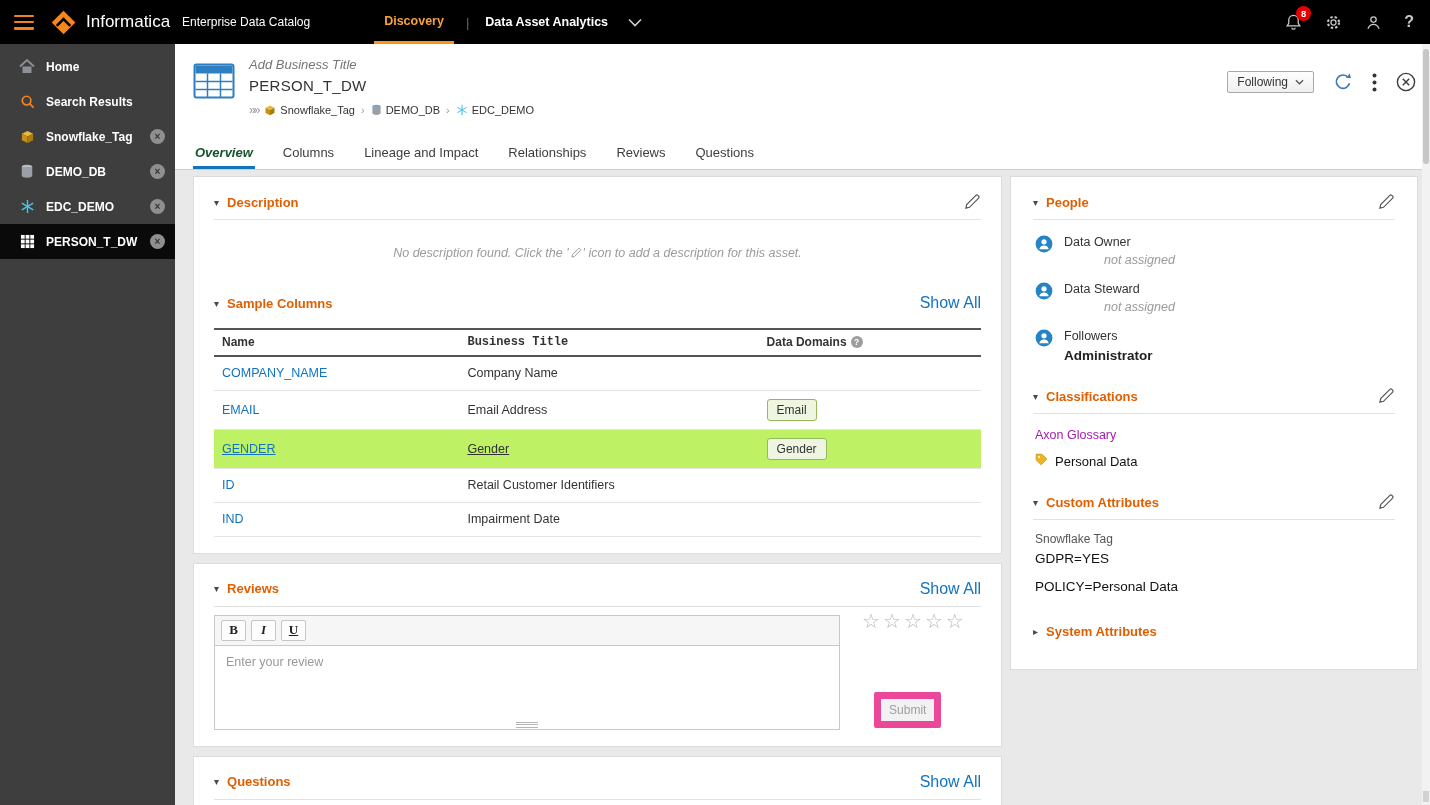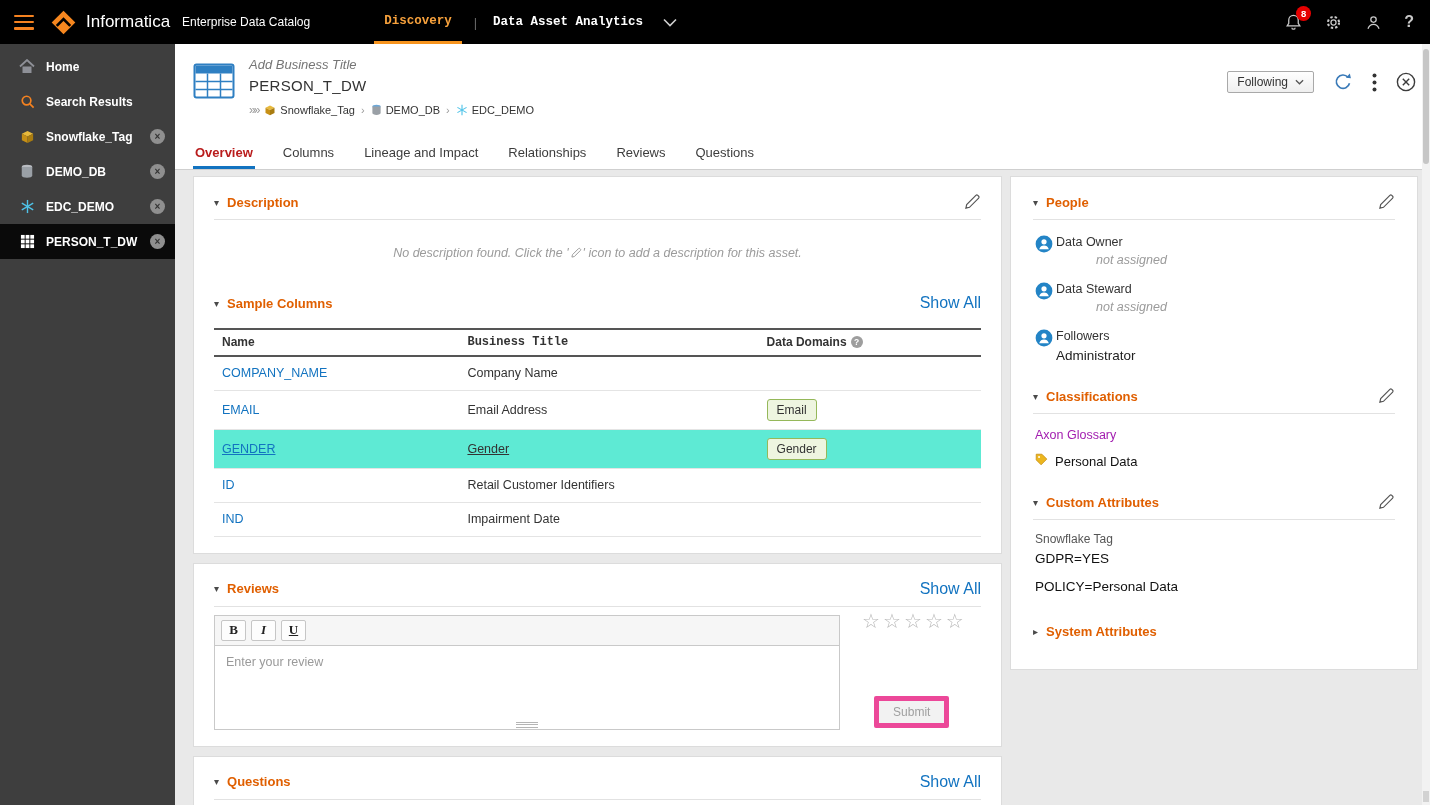--- a/index.html
+++ b/index.html
@@ -7,21 +7,21 @@
   body { font-family:"Liberation Sans", sans-serif; background:#e9e9e9; position:relative; color:#333; }
 
   
   .topbar { height:44px; background:#000; display:flex; align-items:center; padding:0 16px 0 14px; position:relative; z-index:10; }
   .hamburger { width:20px; height:15px; display:flex; flex-direction:column; justify-content:space-between; margin-right:16px; cursor:pointer; }
   .hamburger span { height:2.5px; background:#f58220; border-radius:1px; }
   .logo-mark { margin-right:9px; display:flex; }
   .brand { font-size:17px; color:#fff; margin-right:12px; }
   .product { font-size:12px; font-weight:normal; color:#fff; }
   .topnav { display:flex; align-items:stretch; height:44px; margin-left:64px; }
-  .nav-item { display:flex; align-items:center; font-size:12.5px; font-weight:bold; padding:0 4px;font-family:Liberation Mono, monospace; }
+  .nav-item { display:flex; align-items:center; font-size:12.5px; font-weight:bold; padding:0 4px; }
   .nav-discovery { color:#f7a13c; border-bottom:3px solid #f7941e; padding:0 10px; }
   .nav-divider { color:#666; display:flex; align-items:center; margin:0 12px; font-size:13px; }
   .nav-analytics { color:#fff; }
   .nav-caret { margin-left:16px; display:flex; align-items:center; }
   .topbar-right { margin-left:auto; display:flex; align-items:center; gap:21px; }
   .top-icon { position:relative; display:flex; align-items:center; cursor:pointer; }
   .notif-badge { position:absolute; top:-7px; right:-8px; min-width:15px; height:15px; background:#e60000; border-radius:8px; color:#fff; font-size:9.5px; font-weight:bold; display:flex; align-items:center; justify-content:center; padding:0 3px; }
   .help-glyph { color:#c9c9c9; font-size:16px; font-weight:bold; }
 
   
@@ -42,21 +42,21 @@
   .breadcrumb { display:flex; align-items:center; gap:6px; font-size:11px; color:#333; margin-top:9px; }
   .crumb-sep { color:#9a9a9a; font-size:11px; }
   .crumb-skip { color:#9a9a9a; font-size:12px; letter-spacing:-2px; }
   .crumb { display:flex; align-items:center; gap:4px; cursor:pointer; }
   .header-actions { margin-left:auto; display:flex; align-items:center; gap:19px; height:30px; margin-top:10px; }
   .following-btn { display:flex; align-items:center; gap:7px; border:1px solid #a9a9a9; background:linear-gradient(#fefefe,#efefef); border-radius:2px; font-size:12px; color:#333; padding:3px 9px; cursor:pointer; }
 
   
   .tabs { height:31px; background:#fff; display:flex; gap:26px; padding-left:18px; border-bottom:1px solid #cfcfcf; }
   .tab { font-size:13px; color:#3d3d3d; display:flex; align-items:center; border-bottom:3px solid transparent; padding:0 2px; cursor:pointer; }
-  .tab.active { color:#b91c1c; border-bottom-color:#1273c0; font-weight:bold; }
+  .tab.active { color:#14532d; border-bottom-color:#1273c0; font-weight:bold;font-style:italic; }
 
   
   .content { display:flex; align-items:flex-start; gap:8px; padding:6px 4px 0 18px; height:635px; overflow:hidden; }
   .left-col { width:809px; display:flex; flex-direction:column; gap:9px; flex-shrink:0; }
   .card { background:#fff; border:1px solid #dcdcdc; padding:12px 20px 16px; }
   .right-card { width:408px; background:#fff; border:1px solid #dcdcdc; padding:12px 22px 22px; }
 
   .sec-head { display:flex; align-items:center; gap:8px; padding:4px 0 8px; }
   .tri { color:#4a4a4a; font-size:10px; cursor:pointer; }
   .sec-title { color:#e05f00; font-size:13px; font-weight:bold; cursor:pointer; }
@@ -66,44 +66,44 @@
   .pencil-btn { cursor:pointer; display:flex; }
 
   .desc-empty { text-align:center; padding:26px 0 22px; color:#9b9b9b; font-style:italic; font-size:12.5px; }
   .desc-empty .inline-pencil { display:inline-block; vertical-align:-2px; margin:0 1px; }
 
   .sc-table { width:100%; border-collapse:collapse; margin-top:8px; }
   .sc-table th { font-size:12px; text-align:left; font-weight:bold; color:#333; padding:5px 8px 6px; border-top:2px solid #555; border-bottom:2px solid #555; }
   .sc-table td { font-size:12.5px; color:#333; padding:8px 8px; border-bottom:1px solid #e4e4e4; height:34px; }
   .col-name { width:32%; } .col-bt { width:39%;font-family:Liberation Mono, monospace; }
   .link { color:#1273c0; cursor:pointer; }
-  tr.hl { background:#5eead4; }
+  tr.hl { background:#bef264; }
   tr.hl .u-line { text-decoration:underline; }
   .domain-badge { display:inline-block; border:1px solid #95b85a; background:#eef5e0; color:#333; font-size:12px; padding:3px 9px; border-radius:3px; cursor:pointer; }
   .help-circle { display:inline-flex; width:12px; height:12px; border-radius:50%; background:#9e9e9e; color:#fff; font-size:8.5px; font-weight:bold; align-items:center; justify-content:center; margin-left:4px; vertical-align:1px; cursor:pointer; }
 
   .review-body { display:flex; margin-top:8px; }
   .editor { width:632px; }
   .rt-toolbar { border:1px solid #c9c9c9; border-bottom:none; background:#f6f6f6; padding:4px 6px; display:flex; gap:5px; }
   .rt-btn { width:25px; height:21px; border:1px solid #c6c6c6; background:#fdfdfd; border-radius:2px; font-family:"Liberation Serif", serif; font-size:13px; font-weight:bold; color:#222; display:flex; align-items:center; justify-content:center; cursor:pointer; }
   .rt-btn.it { font-style:italic; } .rt-btn.un { text-decoration:underline; }
   .rt-area { border:1px solid #c9c9c9; height:85px; background:#fff; padding:9px 11px; font-size:12.5px; color:#9a9a9a; position:relative; cursor:text; }
   .grip { position:absolute; bottom:1px; left:50%; transform:translateX(-50%); width:22px; display:flex; flex-direction:column; gap:1.5px; cursor:ns-resize; }
   .grip span { height:1px; background:#b5b5b5; }
   .review-side { width:120px; margin-left:22px; display:flex; flex-direction:column; height:113px; }
   .stars { display:flex; gap:3px; color:#b8b8b8; font-size:20px; line-height:1; margin-top:-4px; }
   .stars span { cursor:pointer; }
-  .submit-btn { margin-top:auto; align-self:flex-start; margin-left:12px; border:5px solid #ec4899; background:#f2f2f2; color:#9f9f9f; font-size:12px; padding:4px 14px; border-radius:2px; cursor:default; }
-
-  
-  .person-row { display:flex; gap:3px; margin:15px 0 0 2px; }
+  .submit-btn { margin-top:auto; align-self:flex-start; margin-left:12px; border:7px solid #ec4899; background:#f2f2f2; color:#9f9f9f; font-size:12px; padding:4px 8px; border-radius:2px; cursor:default; }
+
+  
+  .person-row { display:flex; gap:11px; margin:15px 0 0 2px; }
   .person-texts { display:flex; flex-direction:column; gap:4px; }
   .role { font-size:12.5px; color:#333; }
   .not-assigned { font-style:italic; color:#9b9b9b; font-size:12.5px;margin-left:40px; }
-  .assigned-val { color:#222; font-size:13.5px; margin-top:1px; }
+  .assigned-val { color:#222; font-size:13.5px; margin-top:1px;font-weight:bold; }
   .group-label { font-size:12.5px; color:#a21caf; margin:14px 0 0 2px; }
   .attr-group { font-size:12px; color:#555; margin:12px 0 0 2px; }
   .attr-val { font-size:13.5px; color:#111; margin:5px 0 0 2px; }
   .attr-val.spaced { margin-top:13px; }
   .tag-row { display:flex; align-items:center; gap:7px; margin:11px 0 0 2px; font-size:13px; color:#111; }
   .sec-gap { margin-top:20px; }
 
   
   .win-scrollbar { position:absolute; top:44px; right:0; bottom:0; width:8px; background:#f2f2f2; }
   .win-thumb { position:absolute; top:5px; left:1px; width:6px; height:115px; background:#c6c6c6; border-radius:3px; }

